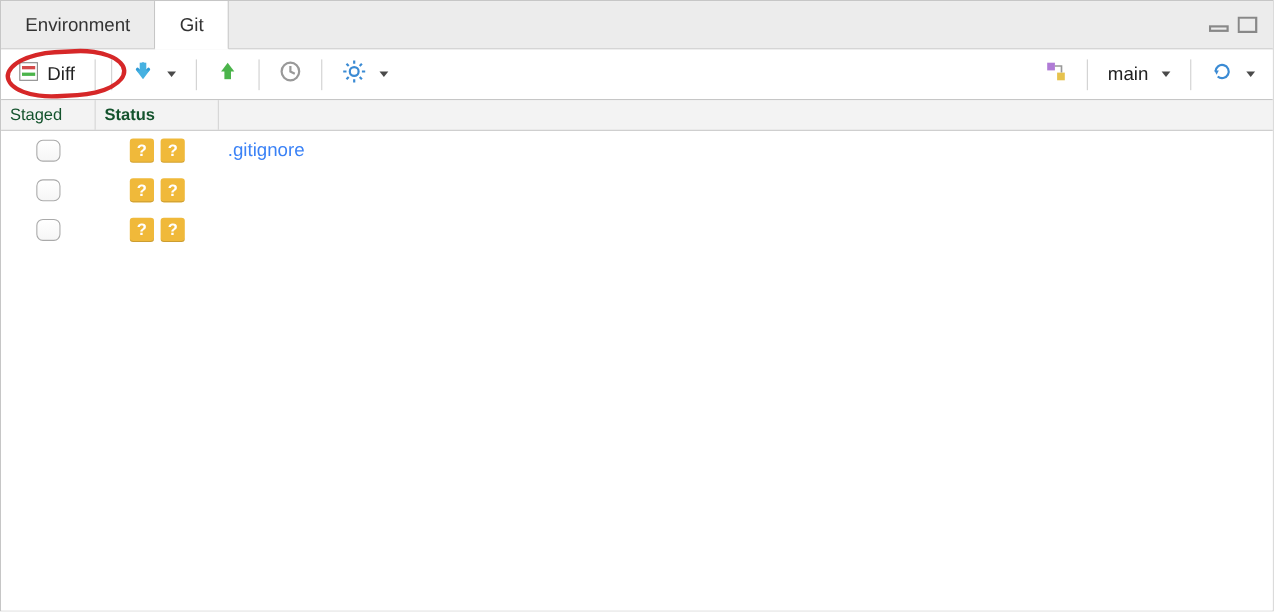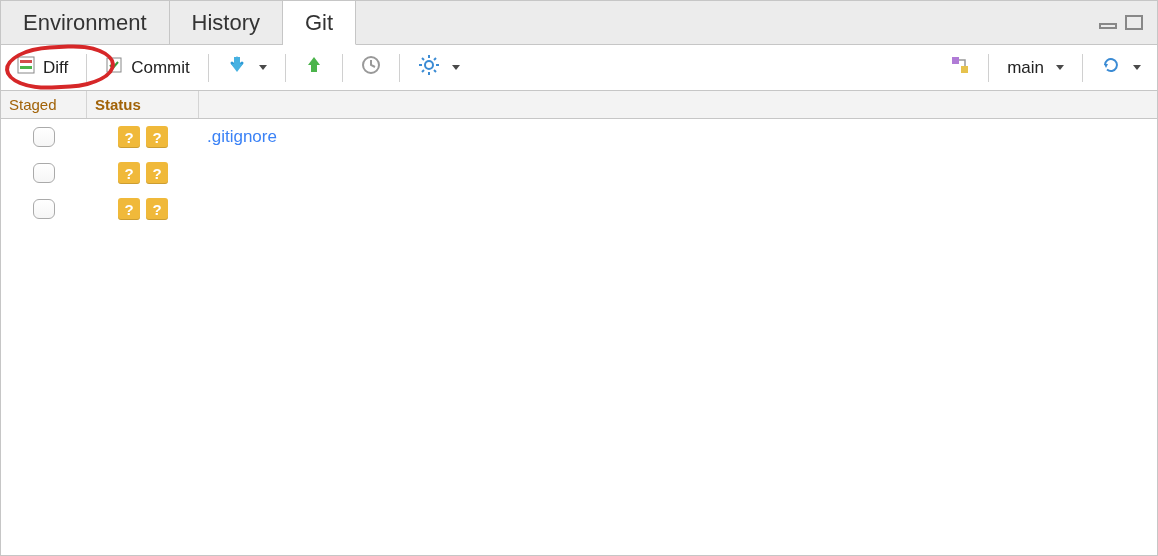--- a/index.html
+++ b/index.html
@@ -22,21 +22,21 @@
     height: 44px;
     background: #ececec;
     border-bottom: 1px solid #c6c6c6;
     user-select: none;
   }
   .tab {
     display: flex; align-items: center;
     padding: 0 22px;
     border-right: 1px solid #c6c6c6;
     color: #333;
-    font-size: 22px;
+    font-size: 17px;
     cursor: pointer;
   }
   .tab.active {
     background: #fff;
     border-bottom: 1px solid #fff;
     margin-bottom: -1px;
     position: relative;
   }
   .tabstrip-spacer { flex: 1; }
   .window-ctrls {
@@ -88,21 +88,21 @@
     transform: rotate(-3deg);
   }
 
   
   .tblhdr {
     display: flex; align-items: center;
     height: 28px;
     background: #f3f3f3;
     border-bottom: 1px solid #c6c6c6;
     font-size: 15px;
-    color: #a16207;
+    color: #14532d;
     user-select: none;
   }
   .tblhdr .col {
     display: flex; align-items: center;
     padding: 0 8px;
     border-right: 1px solid #d4d4d4;
     height: 100%;
   }
   .col-staged { width: 86px; }
   .col-status { width: 112px; font-weight: bold; }
@@ -150,21 +150,20 @@
     box-shadow: inset 0 -1px 0 rgba(0,0,0,.15);
   }
 </style>
 </head>
 <body>
 
 <div class="pane">
 
   <div class="tabstrip">
     <div class="tab">Environment</div>
-    <div class="tab">History</div>
     <div class="tab active">Git</div>
     <div class="tabstrip-spacer"></div>
     <div class="window-ctrls">
       <span>
         <svg width="20" height="12">
             <rect x="1" y="7" width="16" height="4" fill="none" stroke="#888" stroke-width="2"></rect>
           </svg>
       </span>
       <span>
         <svg width="20" height="16">
@@ -183,29 +182,20 @@
           <rect x="1" y="1" width="16" height="16" fill="#fff" stroke="#888"></rect>
           <rect x="3" y="4" width="12" height="3" fill="#d34b4b"></rect>
           <rect x="3" y="10" width="12" height="3" fill="#4bb44b"></rect>
         </svg>
       </span>
       <span>Diff</span>
     </div>
 
     <div class="vsep"></div>
 
-    <div class="tbtn">
-      <span>
-        <svg width="18" height="18">
-          <rect x="2" y="2" width="14" height="14" fill="#fff" stroke="#888"></rect>
-          <path d="M5 9 l3 3 l5 -6" fill="none" stroke="#3a9a3a" stroke-width="2"></path>
-        </svg>
-      </span>
-      <span>Commit</span>
-    </div>
 
     <div class="vsep"></div>
 
     <div class="tbtn">
       <span>
         <svg width="20" height="20">
             <path d="M10 3 v9 M5 8 l5 5 l5 -5" fill="none" stroke="#2e9ad6" stroke-width="3" stroke-linecap="round" stroke-linejoin="round"></path>
             <path d="M10 3 v9" fill="none"></path>
             <polygon points="10,17 4,9 16,9" fill="#46b1e1"></polygon>
             <rect x="7" y="2" width="6" height="8" fill="#46b1e1"></rect>

